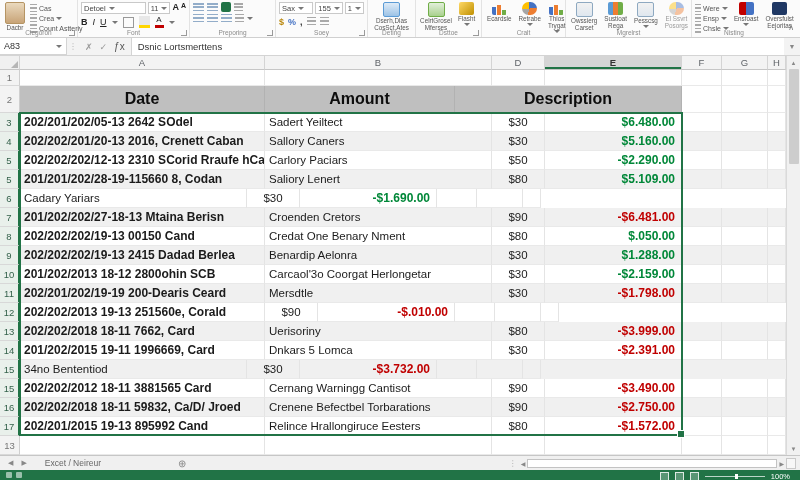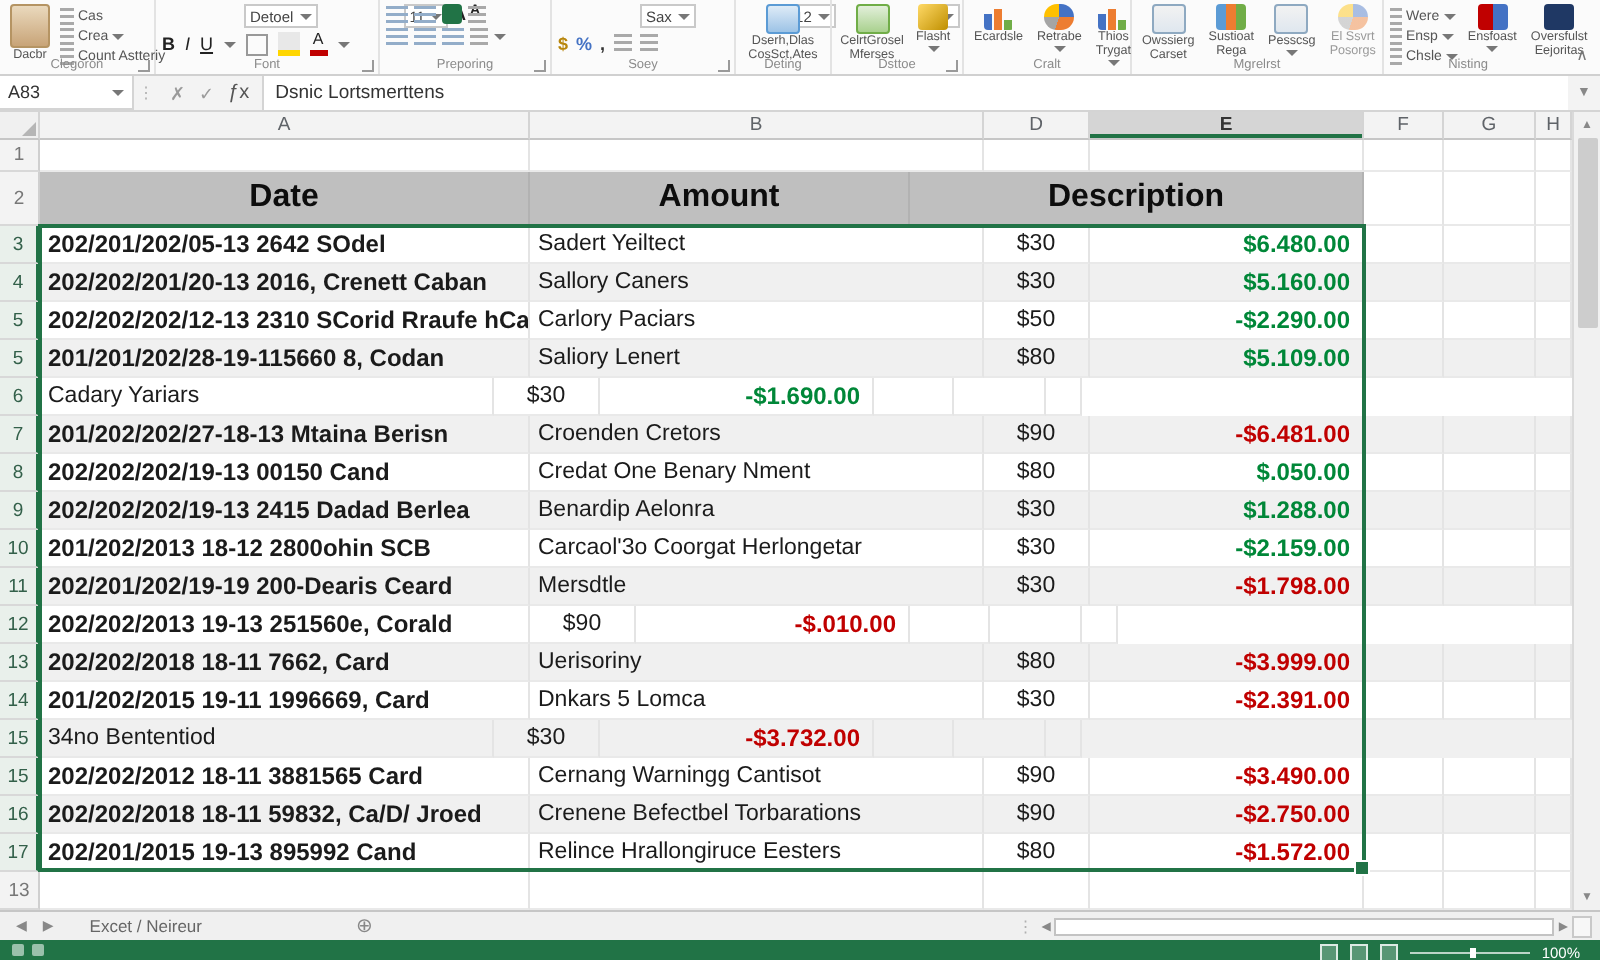--- a/index.html
+++ b/index.html
@@ -13,21 +13,21 @@
   .glabel{position:absolute;bottom:1px;left:0;right:0;text-align:center;font-size:6.5px;color:#8b8b8b;}
   .dlg{position:absolute;bottom:1px;right:2px;width:5px;height:5px;border-right:1px solid #9a9a9a;
        border-bottom:1px solid #9a9a9a;}
   .col{display:flex;flex-direction:column;gap:2px;}
   .mini{font-size:7px;color:#555;display:flex;align-items:center;gap:2px;height:8px;white-space:nowrap;}
   .bb{display:flex;flex-direction:column;align-items:center;font-size:6.3px;color:#555;
       line-height:1.1;text-align:center;padding:0 2px;white-space:nowrap;}
   .bb2{white-space:normal;width:30px;}
   .bi{width:15px;height:13px;border-radius:2px;margin-bottom:1px;}
   .sel{border:1px solid #c9c9c9;background:#fff;font-size:7.5px;color:#444;padding:0 2px;height:10px;
-       display:flex;align-items:center;gap:3px;white-space:nowrap;margin-left:41px;}
+       display:flex;align-items:center;gap:3px;white-space:nowrap;}
   .tri{width:0;height:0;border-left:3px solid transparent;border-right:3px solid transparent;
        border-top:3px solid #777;display:inline-block;}
   .fmt{font-size:9px;font-weight:bold;color:#333;display:flex;align-items:center;gap:4px;height:11px;}
   .al{width:11px;height:9px;background:repeating-linear-gradient(#93adc9 0 1.5px,transparent 1.5px 3.5px);}
   .alq{width:11px;height:9px;background:repeating-linear-gradient(#a9a9a9 0 1.5px,transparent 1.5px 3.5px);}
   .i-paste{background:linear-gradient(#ead9bd,#c8a478);width:18px;height:20px;border:1px solid #b59463;}
   .i-grn{background:#217346;}
   .i-tbl{background:linear-gradient(90deg,#5b9bd5 33%,#ed7d31 33% 66%,#70ad47 66%);}
   .i-cht{background:conic-gradient(#4472c4 0 25%,#ed7d31 25% 55%,#a5a5a5 55% 75%,#ffc000 75%);border-radius:7px;}
   .i-bars{background:linear-gradient(0deg,#4472c4 60%,transparent 60%),linear-gradient(0deg,#ed7d31 80%,transparent 80%),linear-gradient(0deg,#70ad47 40%,transparent 40%);background-size:4px 100%,4px 100%,4px 100%;background-position:0 0,5px 0,10px 0;background-repeat:no-repeat;}
@@ -194,21 +194,21 @@
   </div>
 
   <div class="rgroup" style="width:92px">
     <div class="col" style="width:100%">
       <div style="display:flex;gap:2px">
         <div class="sel" style="flex:1">
             <span>Sax</span>
             <span class="tri"></span>
           </div>
         <div class="sel">
-            <span>112</span>
+            <span>155</span>
             <span class="tri"></span>
           </div>
         <div class="sel">
             <span>1</span>
             <span class="tri"></span>
           </div>
       </div>
       <div class="fmt">
         <span style="color:#b8860b">$</span>
         <span style="color:#4472c4">%</span>

